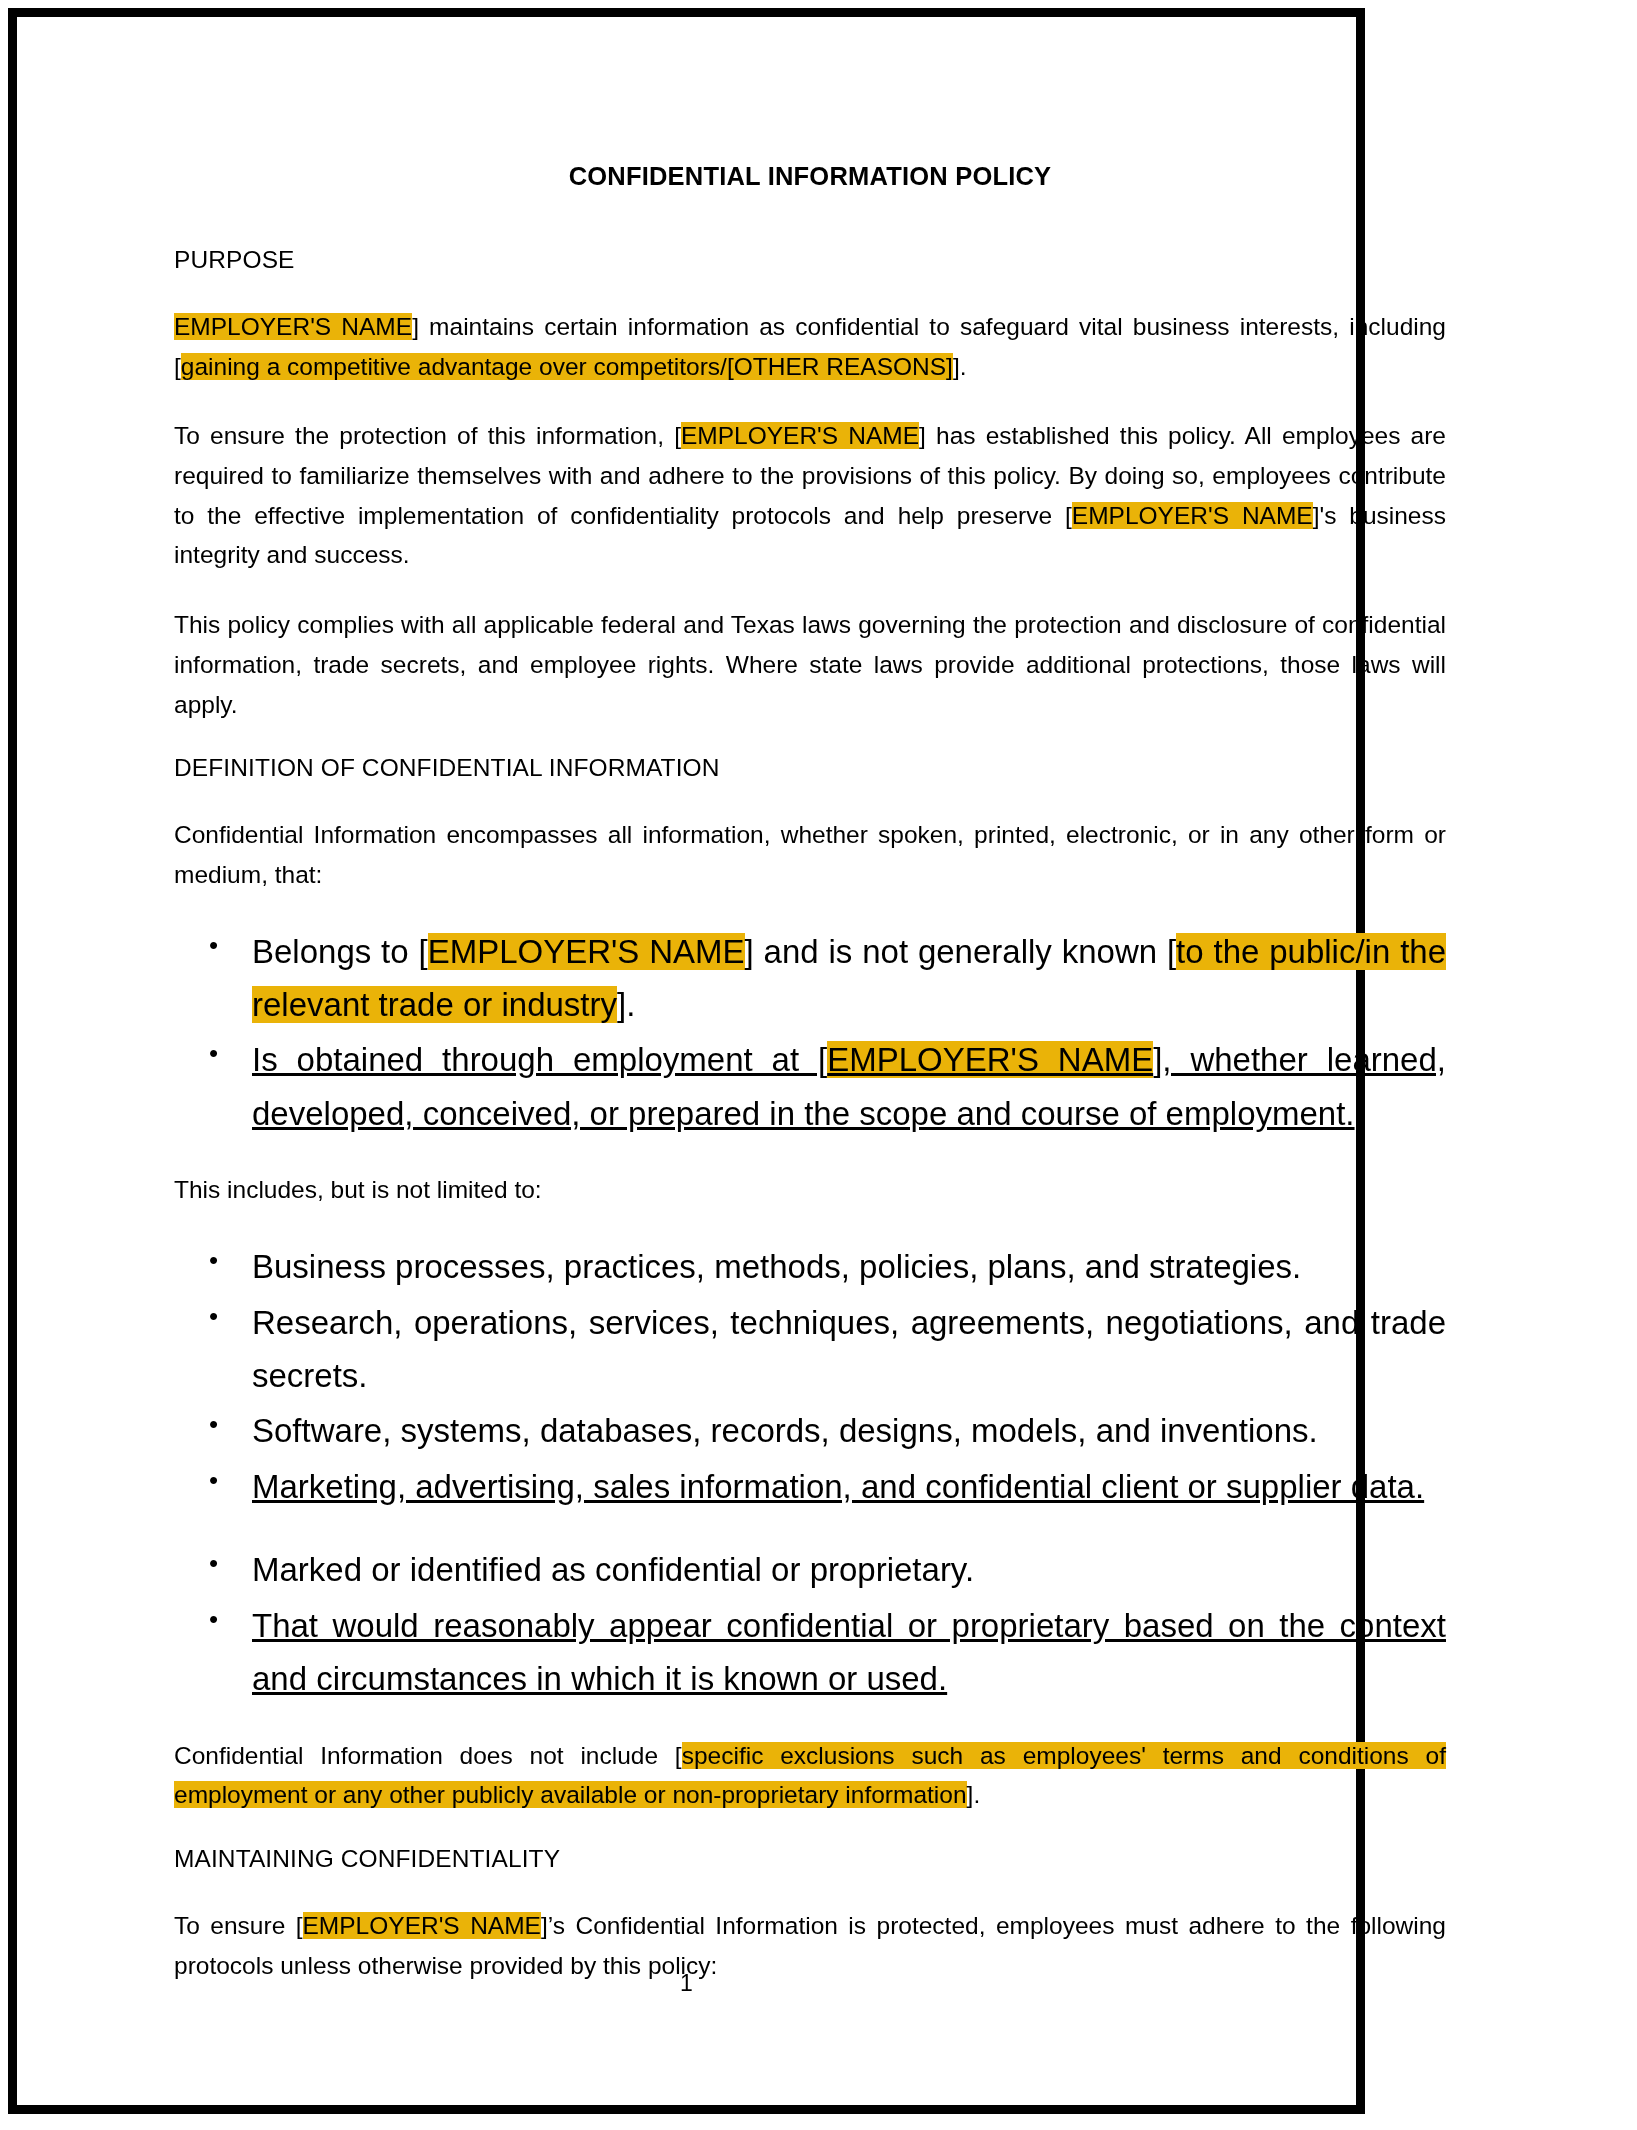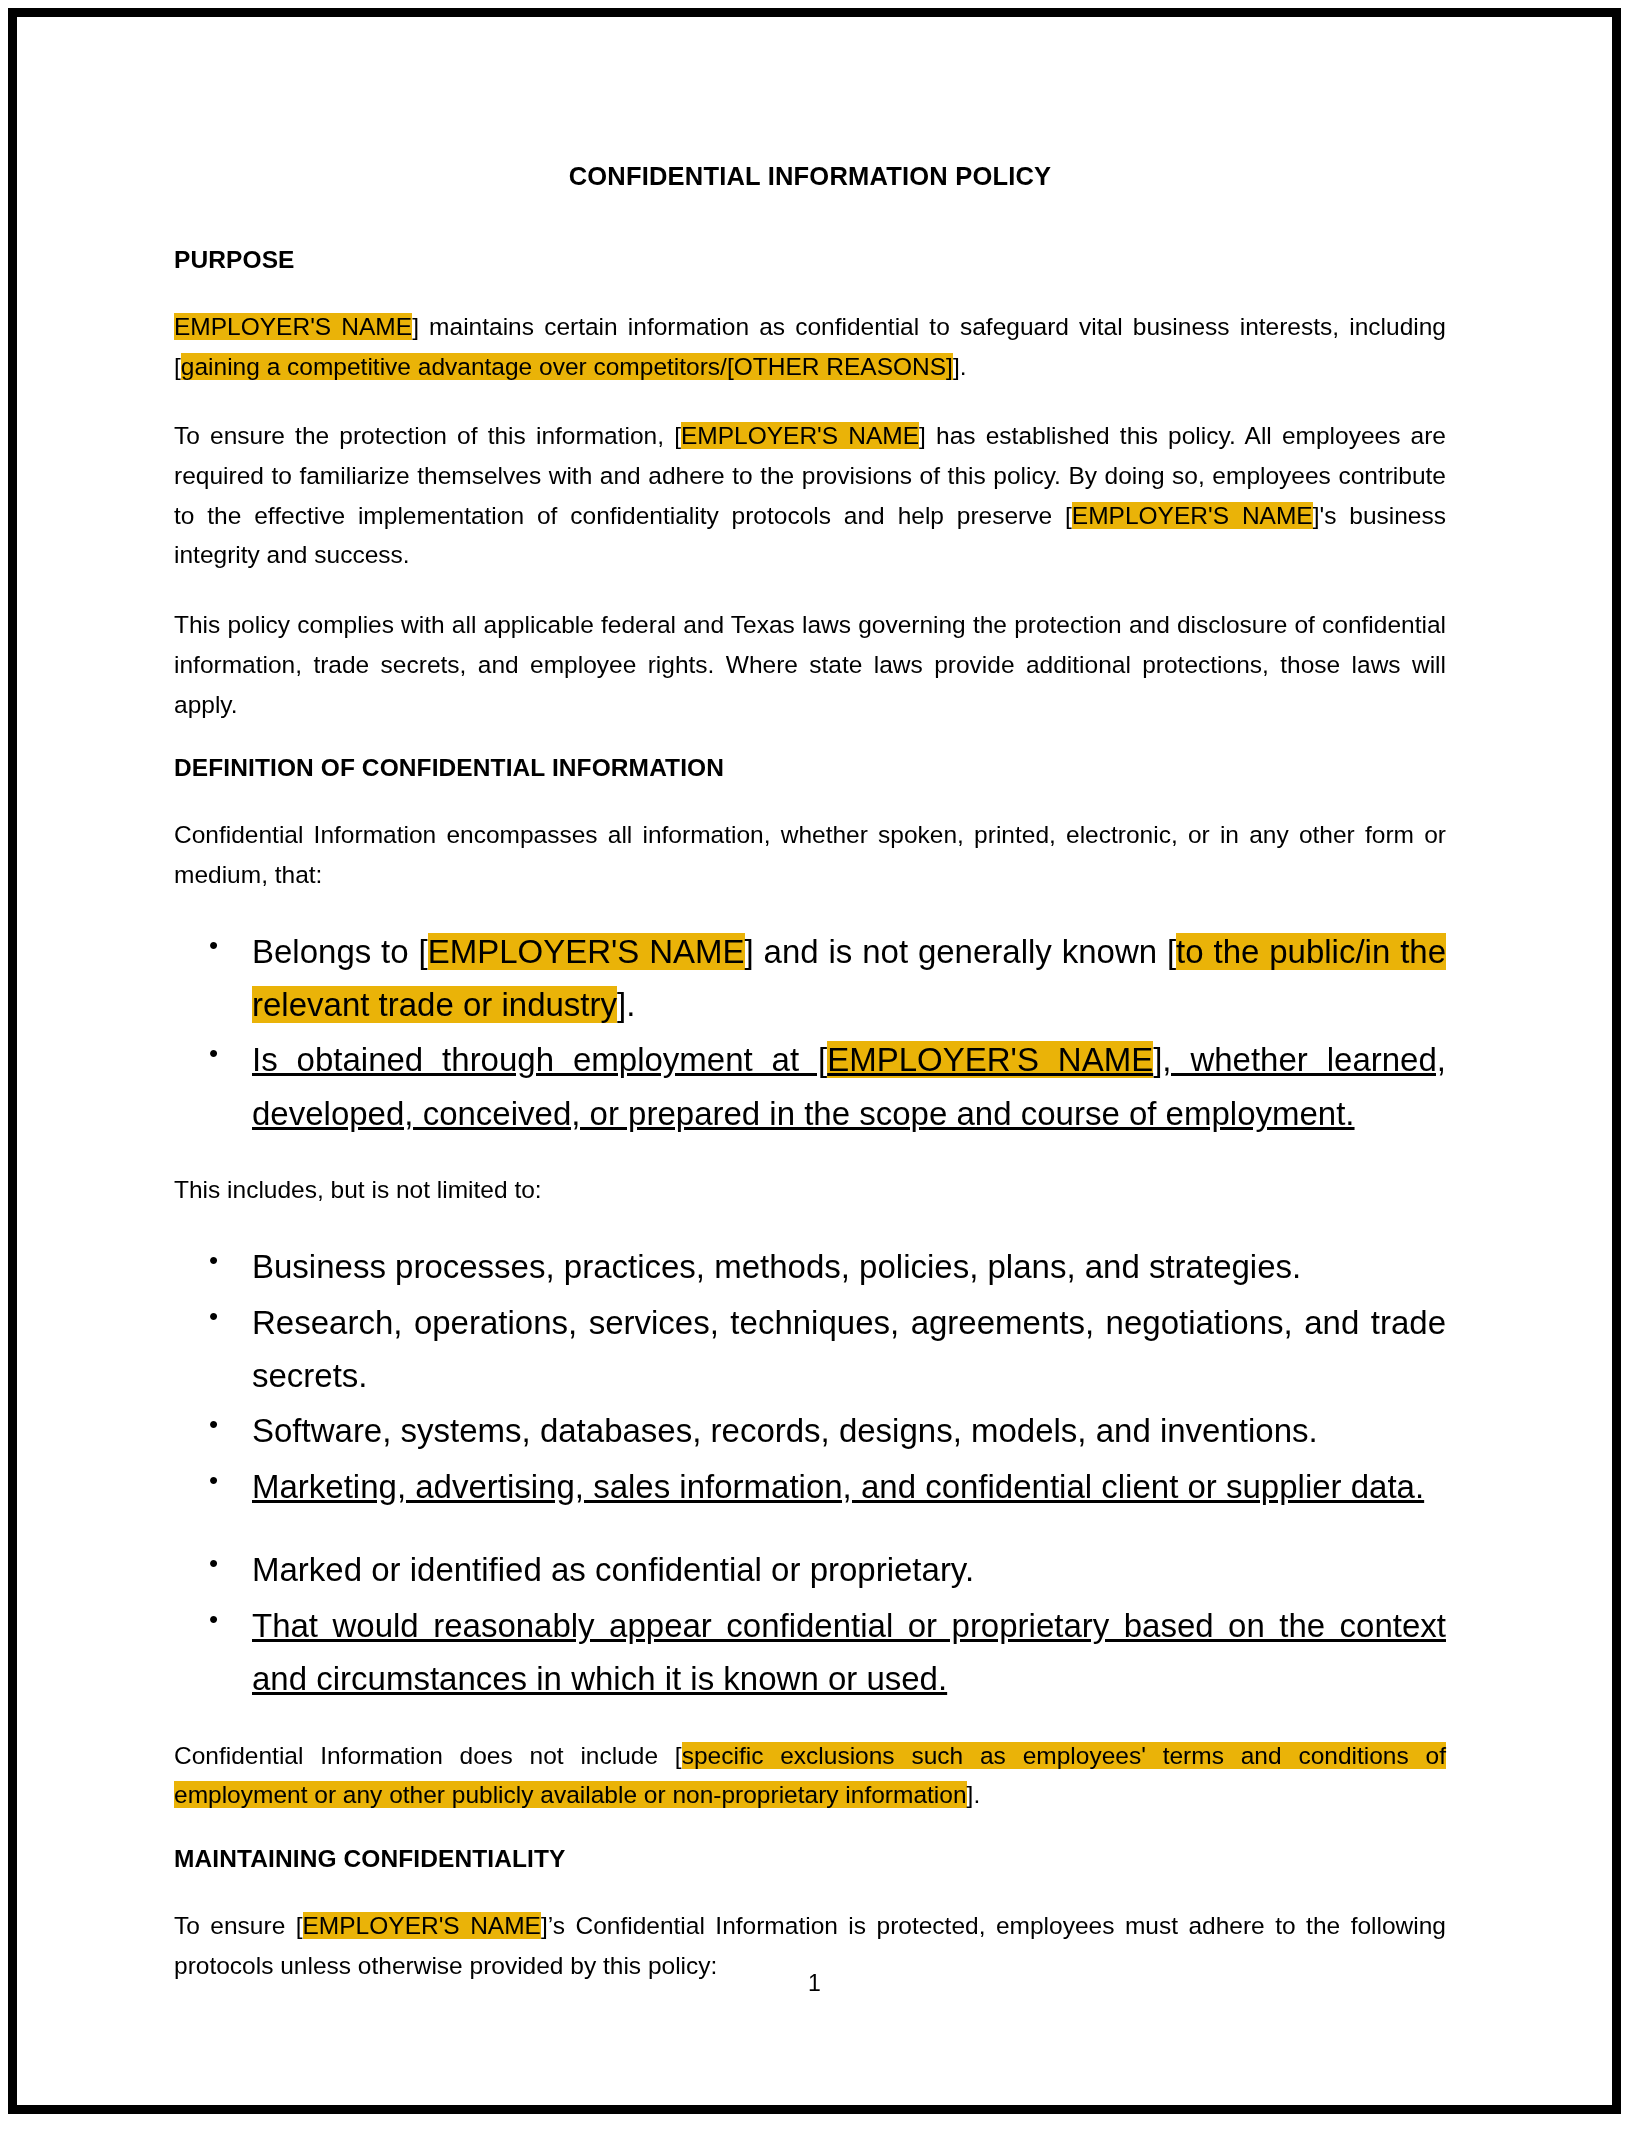--- a/index.html
+++ b/index.html
@@ -13,21 +13,21 @@
     font-family: "Liberation Sans", sans-serif;
     color: #000000;
     overflow: hidden;
   }
 
   
   #page-frame {
     position: absolute;
     left: 8px;
     top: 8px;
-    width: 1613px;
+    width: 1357px;
     height: 2106px;
     border: 9px solid #000000;
     box-sizing: border-box;
     background: #ffffff;
   }
 
   
   #doc-body {
     position: absolute;
     left: 157px;
@@ -37,21 +37,21 @@
 
   .doc-title {
     text-align: center;
     font-weight: bold;
     font-size: 25.5px;
     letter-spacing: 0.2px;
     margin: 0 0 55px 0;
   }
 
   .section-heading {
-    font-weight: bold;
+    font-weight: normal;
     font-size: 24.5px;
     margin: 0 0 33px 0;
     letter-spacing: 0.1px;
   }
 
   p.body-para {
     font-size: 24.5px;
     line-height: 1.62;
     text-align: justify;
     text-justify: inter-word;

